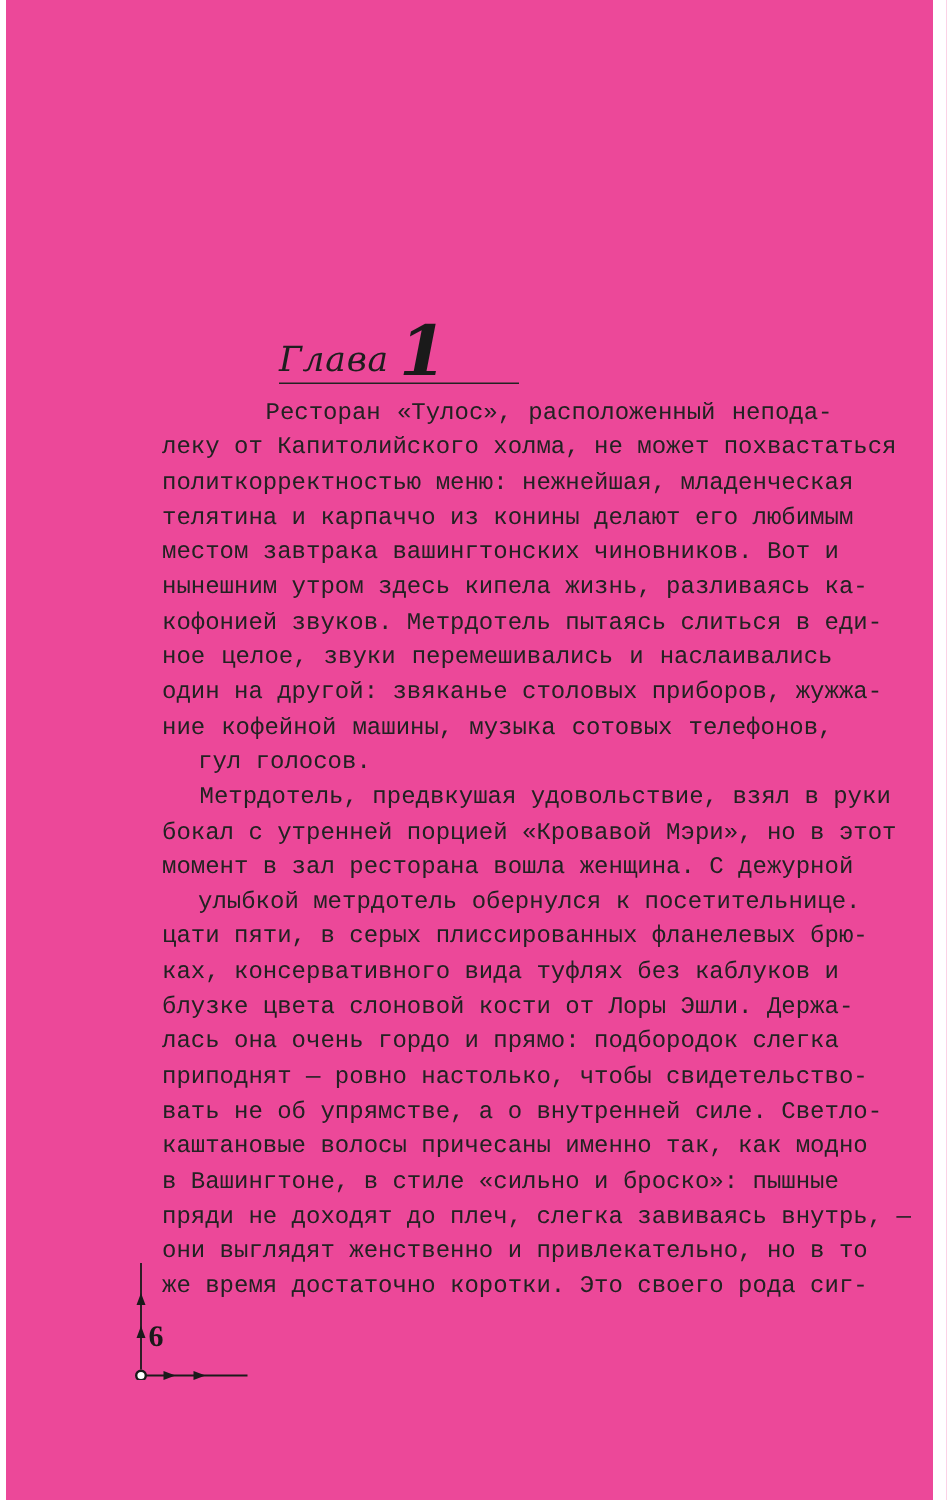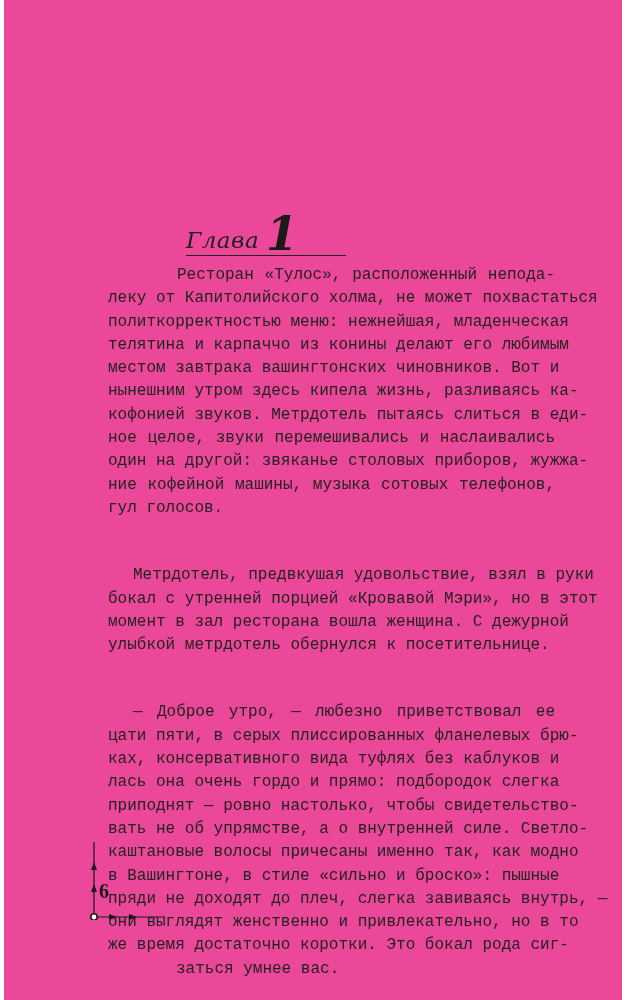--- a/index.html
+++ b/index.html
@@ -20,23 +20,23 @@
   }
   .chapter-rule {
     position: absolute; left: 0; top: 40px; width: 160px; height: 1px; background: #222;
   }
   .text {
     position: absolute; left: 104px; top: 264px; width: 447px;
     font-family: Liberation Mono, monospace; font-size: 16px; line-height: 23.3px;
     color: #222;
   }
   .line { display: block; white-space: nowrap; text-align: justify; text-align-last: justify; height: 23.3px; }
-  .line.last { text-align-last: left; }
+  .line.last { text-align-last: left; margin-left: 24px; }
   .ind1 { padding-left: 69px; }
-  .ind { padding-left: 25px; margin-top: 44px; }
+  .ind { padding-left: 25px; }
   .narrow { padding-left: 68px; }
   .folio {
     position: absolute; left: 65px; top: 840px; width: 100px; height: 80px;
   }
   .folio-num {
     position: absolute; left: 30px; top: 40px;
     font-family: "Liberation Serif", serif; font-weight: bold; font-size: 20px; color: #1a1a1a;
   }
 </style>
 </head>
@@ -62,33 +62,32 @@
     <span class="line">ное целое, звуки перемешивались и наслаивались</span>
     <span class="line">один на другой: звяканье столовых приборов, жужжа-</span>
     <span class="line">ние кофейной машины, музыка сотовых телефонов,</span>
     <span class="line last">гул голосов.</span>
 
     <span class="line ind">Метрдотель, предвкушая удовольствие, взял в руки</span>
     <span class="line">бокал с утренней порцией «Кровавой Мэри», но в этот</span>
     <span class="line">момент в зал ресторана вошла женщина. С дежурной</span>
     <span class="line last">улыбкой метрдотель обернулся к посетительнице.</span>
 
-    <span class="line ind">— Доброе утро, — любезно приветствовал ее</span>
 
     <span class="line">цати пяти, в серых плиссированных фланелевых брю-</span>
     <span class="line">ках, консервативного вида туфлях без каблуков и</span>
+    <span class="line">блузке цвета слоновой кости от Лоры Эшли. Держа-</span>
     <span class="line">лась она очень гордо и прямо: подбородок слегка</span>
     <span class="line">приподнят — ровно настолько, чтобы свидетельство-</span>
     <span class="line">вать не об упрямстве, а о внутренней силе. Светло-</span>
     <span class="line">каштановые волосы причесаны именно так, как модно</span>
     <span class="line">в Вашингтоне, в стиле «сильно и броско»: пышные</span>
     <span class="line">пряди не доходят до плеч, слегка завиваясь внутрь, —</span>
     <span class="line">они выглядят женственно и привлекательно, но в то</span>
-    <span class="line">же время достаточно коротки. Это бокал рода сиг-</span>
-    <span class="line narrow last">заться умнее вас.</span>
+    <span class="line">же время достаточно коротки. Это своего рода сиг-</span>
   </div>
 
   <div class="folio">
     <svg width="100" height="80" viewBox="0 0 100 80" style="position:absolute;left:0;top:0;">
       <line x1="25" y1="2" x2="25" y2="73" stroke="#1a1a1a" stroke-width="1.2"></line>
       <polygon points="22,30 25,22 28,30" fill="#1a1a1a"></polygon>
       <polygon points="22,52 25,44 28,52" fill="#1a1a1a"></polygon>
       <circle cx="25" cy="77" r="3.2" fill="#fff" stroke="#1a1a1a" stroke-width="1.6"></circle>
       <line x1="28" y1="77" x2="96" y2="77" stroke="#1a1a1a" stroke-width="1.2"></line>
       <polygon points="40,74 48,77 40,80" fill="#1a1a1a"></polygon>

